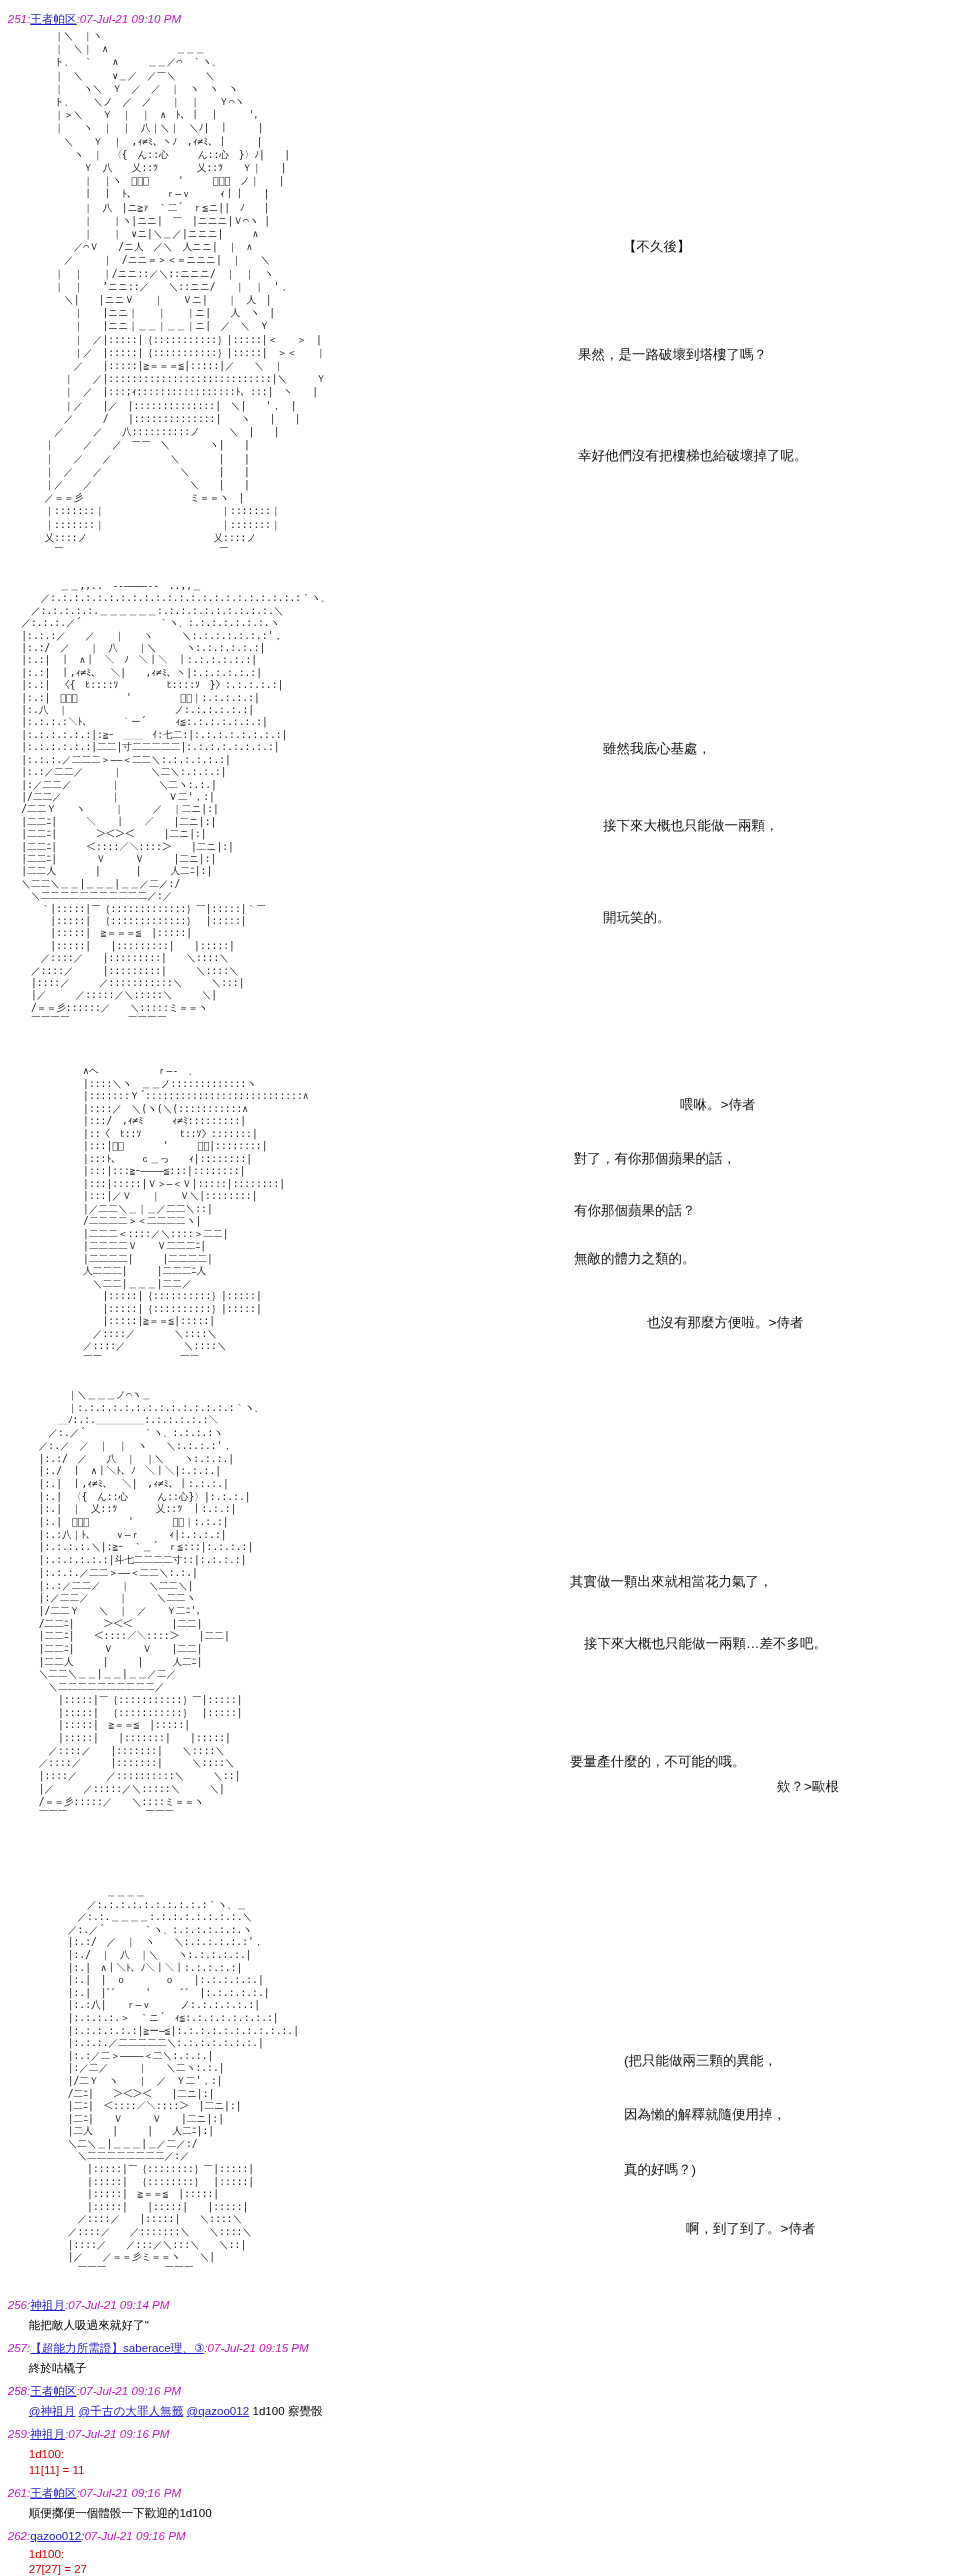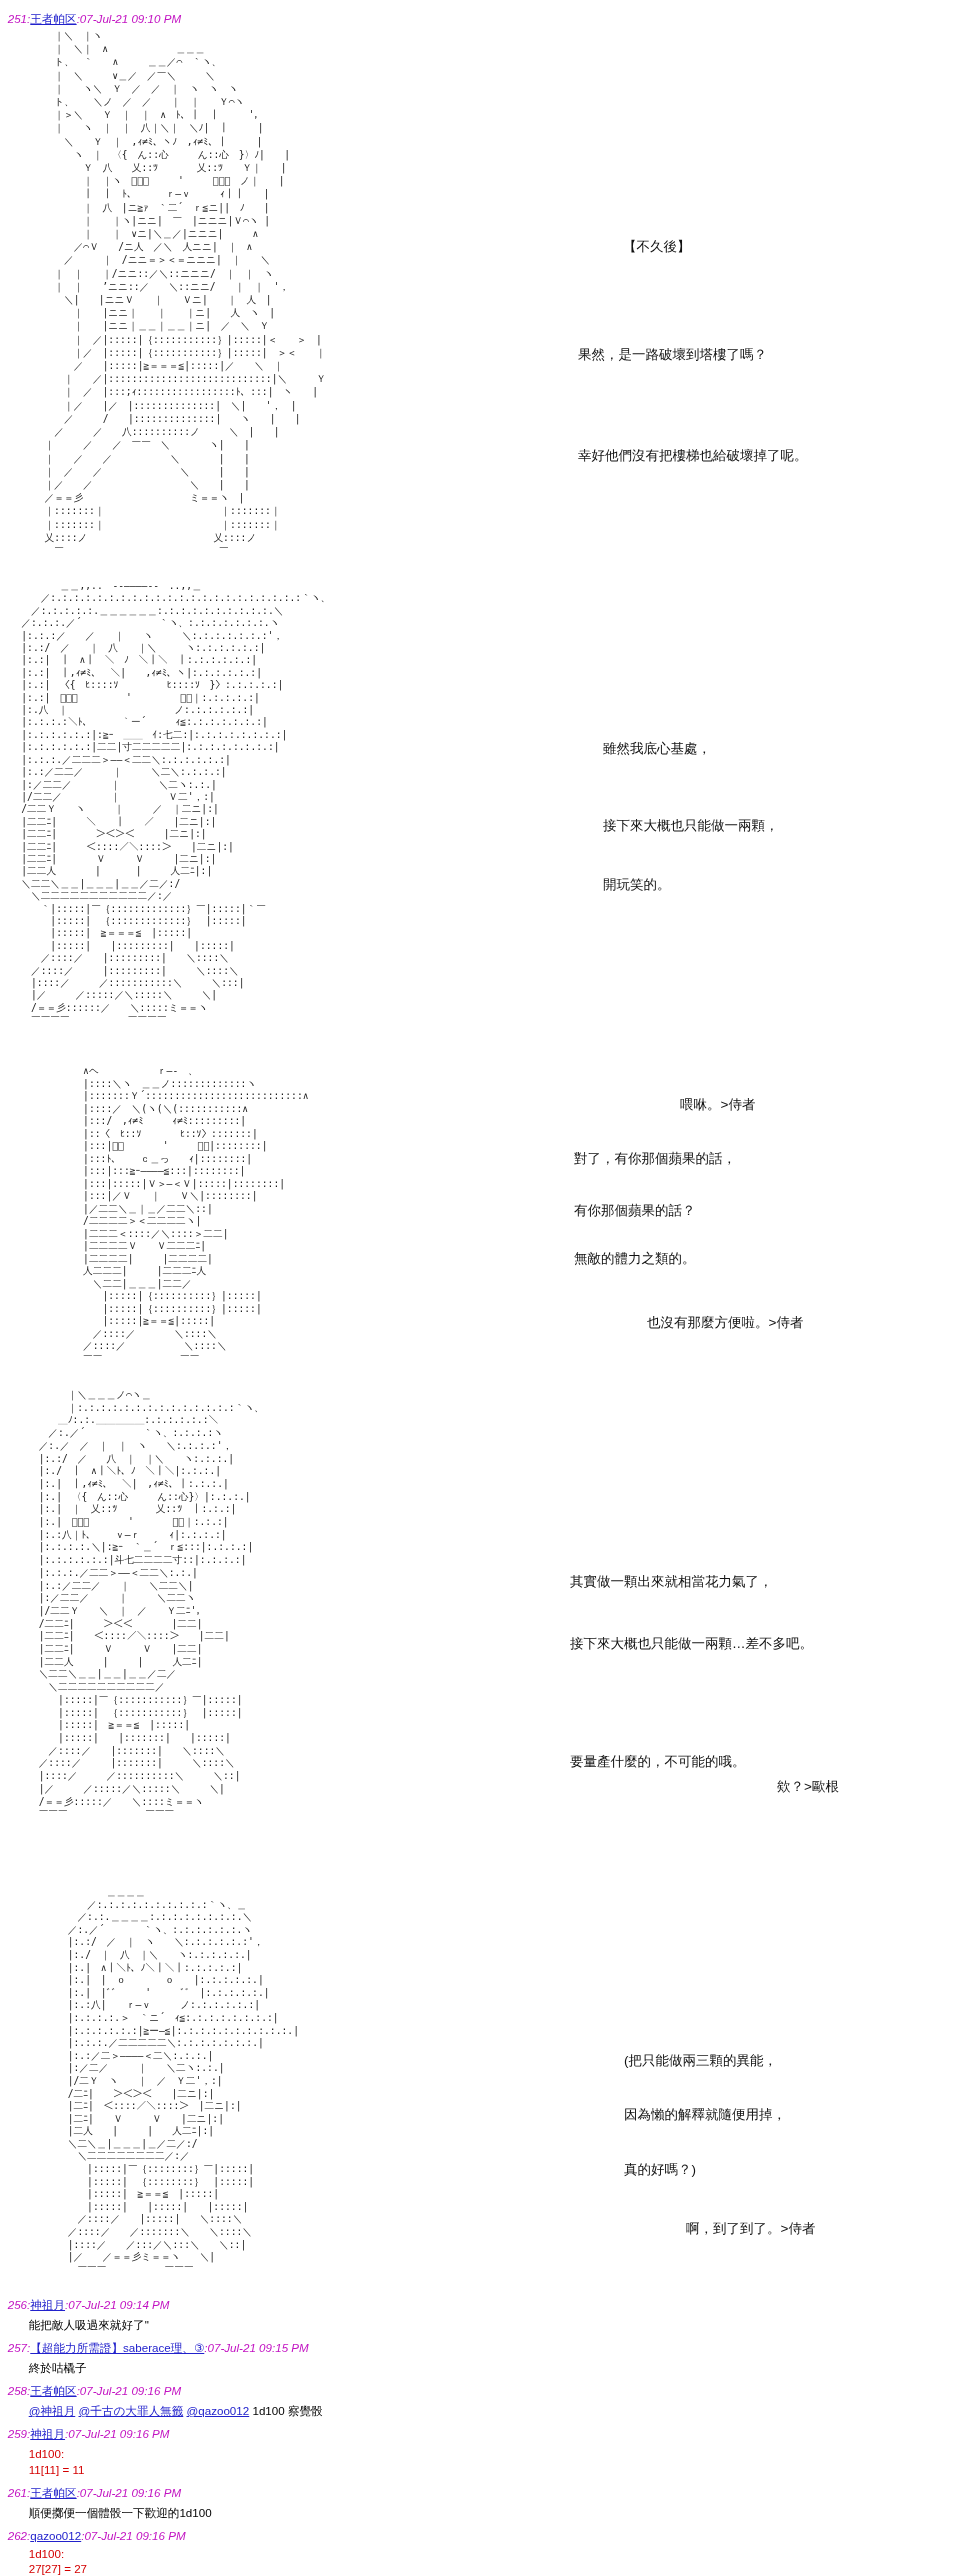--- a/index.html
+++ b/index.html
@@ -118,21 +118,21 @@
 　　　　|:::::|　≧＝＝＝≦　|:::::|
 　　　　|:::::|　　|:::::::::|　　|:::::|
 　　　／::::／　　|:::::::::|　　＼::::＼
 　　／::::／　　　|:::::::::|　　　＼::::＼
 　　|::::／　　　／:::::::::::＼　　　＼:::|
 　　|／　　　／:::::／＼:::::＼　　　＼|
 　　/＝＝彡::::::／　　＼:::::ミ＝＝ヽ
 　　￣￣￣￣　　　　　　￣￣￣￣</pre>
   <span class="dlg" style="top:740px;left:603px">雖然我底心基處，</span>
   <span class="dlg" style="top:817px;left:603px">接下來大概也只能做一兩顆，</span>
-  <span class="dlg" style="top:876px;left:603px">開玩笑的。</span>
+  <span class="dlg" style="top:909px;left:603px">開玩笑的。</span>
 
   <pre class="aa" style="top:1065px;left:54px;line-height:12.5px">　　　∧ヘ　　　　　　ｒ―-　、
 　　　|::::＼ヽ　＿＿ノ:::::::::::::ヽ
 　　　|:::::::Ｙ´:::::::::::::::::::::::::::∧
 　　　|::::／　＼(ヽ(＼(:::::::::::∧
 　　　|:::/　,ｨ≠ﾐ　　　ｨ≠ﾐ:::::::::|
 　　　|::〈　ﾋ::ｿ　　　　ﾋ::ｿ〉:::::::|
 　　　|:::|ﾞﾞ　　　　'　　　ﾞﾞ|::::::::|
 　　　|:::ﾄ、　　ｃ＿っ　　ｨ|::::::::|
 　　　|:::|:::≧ｰ――――≦:::|::::::::|
@@ -185,21 +185,21 @@
 　　　　|:::::|　｛:::::::::::｝　|:::::|
 　　　　|:::::|　≧＝＝≦　|:::::|
 　　　　|:::::|　　|:::::::|　　|:::::|
 　　　／::::／　　|:::::::|　　＼::::＼
 　　／::::／　　　|:::::::|　　　＼::::＼
 　　|::::／　　　／::::::::::＼　　　＼::|
 　　|／　　　／:::::／＼:::::＼　　　＼|
 　　/＝＝彡:::::／　　＼::::ミ＝＝ヽ
 　　￣￣￣　　　　　　　　￣￣￣</pre>
   <span class="dlg" style="top:1573px;left:570px">其實做一顆出來就相當花力氣了，</span>
-  <span class="dlg" style="top:1635px;left:570px">接下來大概也只能做一兩顆…差不多吧。</span>
+  <span class="dlg" style="top:1635px;left:584px">接下來大概也只能做一兩顆…差不多吧。</span>
   <span class="dlg" style="top:1753px;left:570px">要量產什麼的，不可能的哦。</span>
   <span class="dlg" style="top:1778px;left:777px">欸？&gt;歐根</span>
 
   <pre class="aa" style="top:1886px;left:58px;line-height:12.6px">　　　　　＿＿＿＿
 　　　／:.:.:.:.:.:.:.:.:.:｀ヽ、＿
 　　／:.:.＿＿＿＿:.:.:.:.:.:.:.:.＼
 　／:.／´　　　　｀ヽ、:.:.:.:.:.:.ヽ
 　|:.:/　／　｜　ヽ　　＼:.:.:.:.:.:'，
 　|:./　｜　八　｜＼　　ヽ:.:.:.:.:.|
 　|:.|　∧｜＼ﾄ、ﾉ＼｜＼｜:.:.:.:.:|

